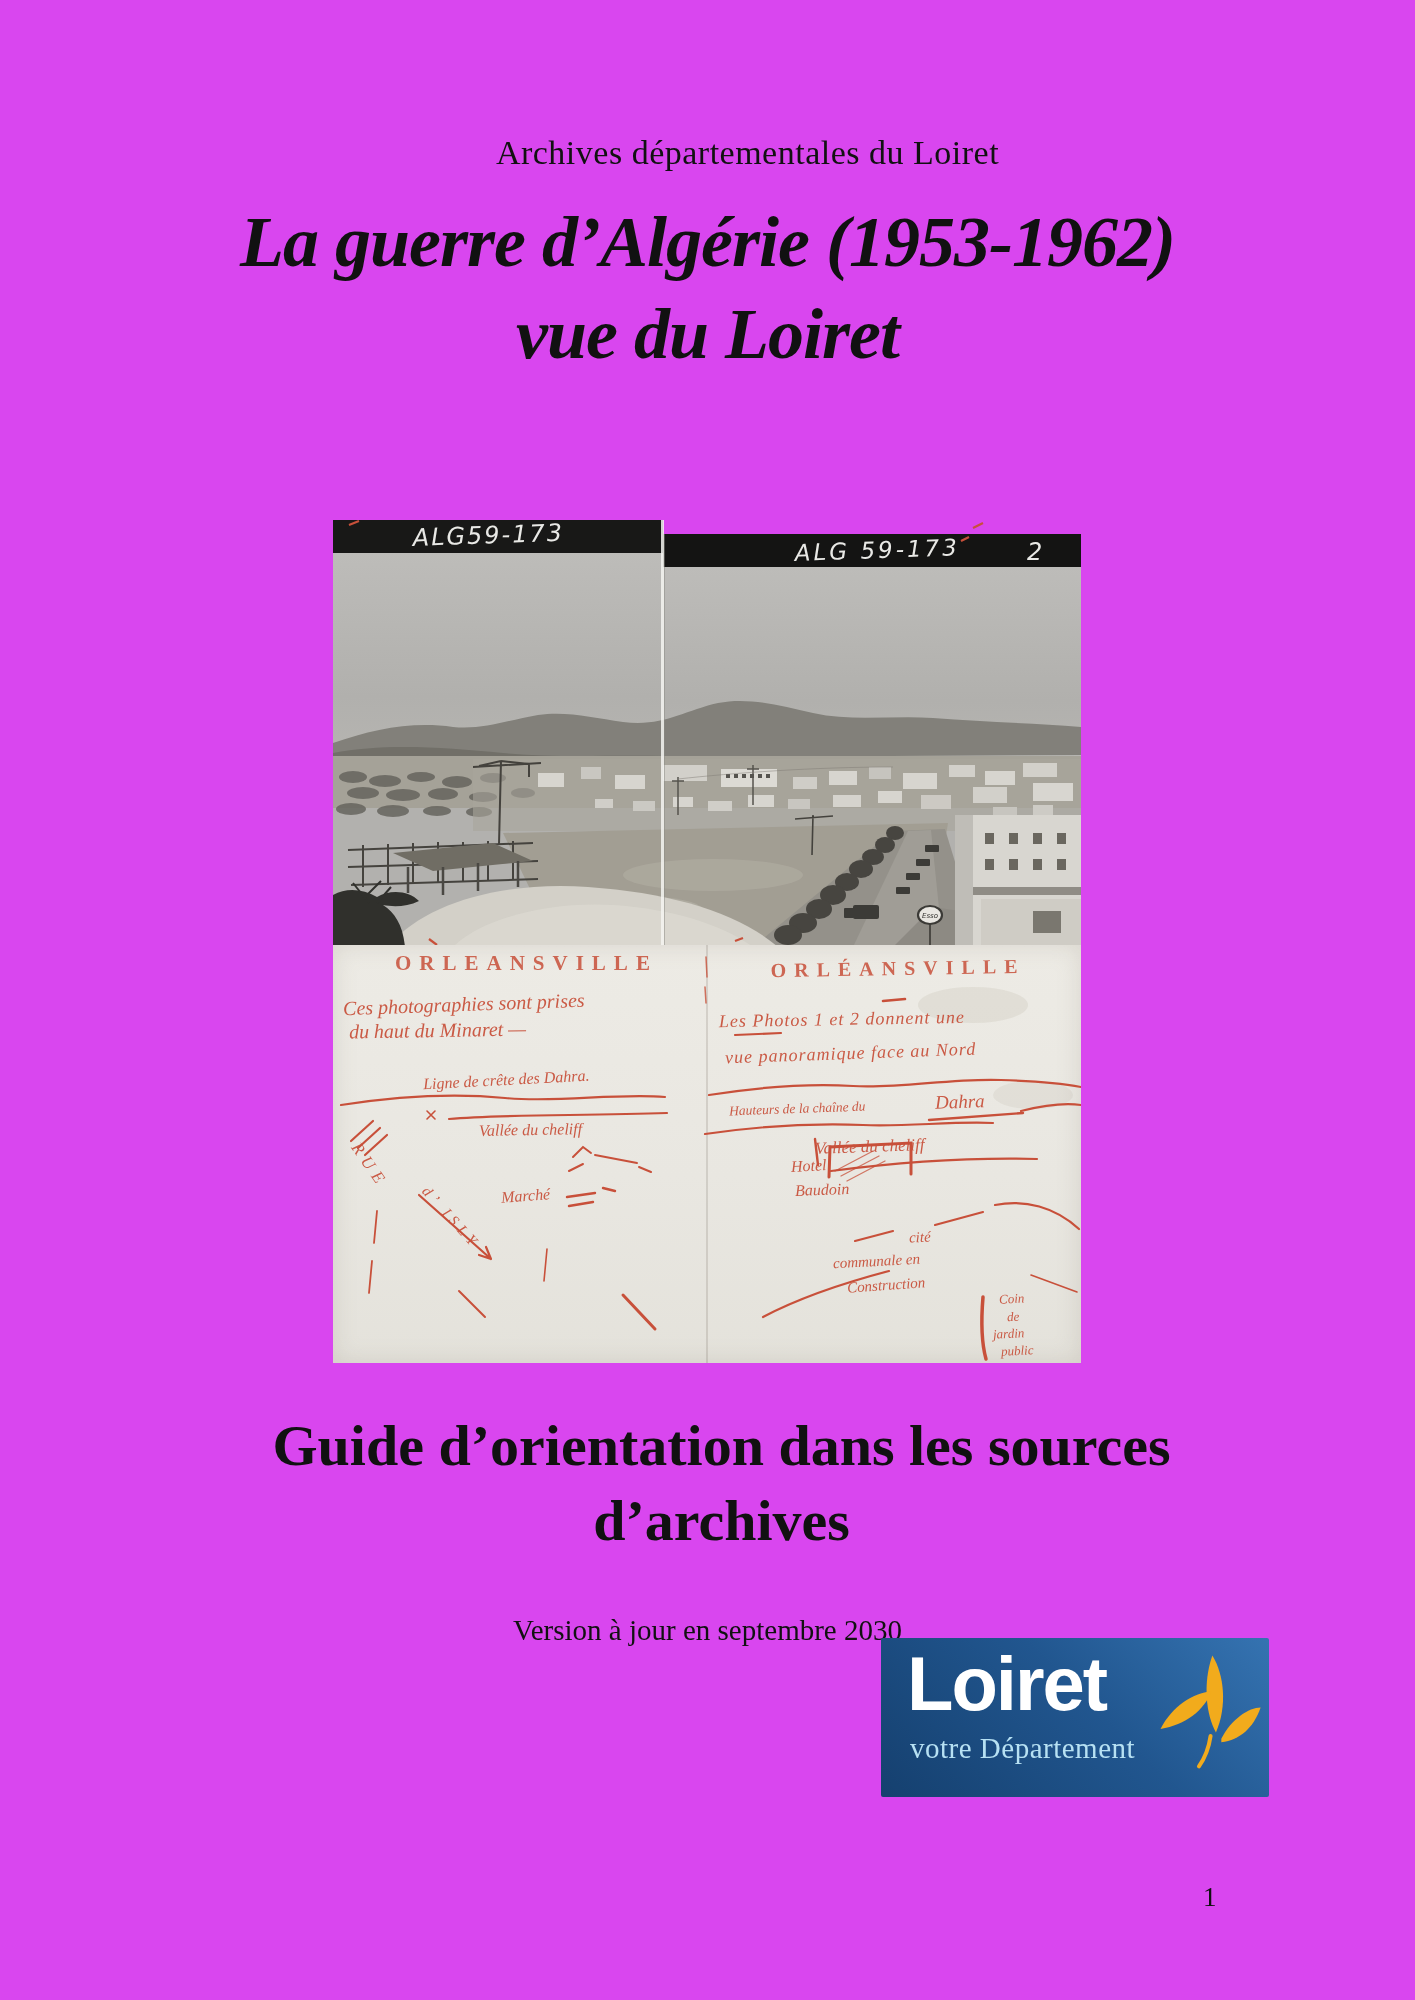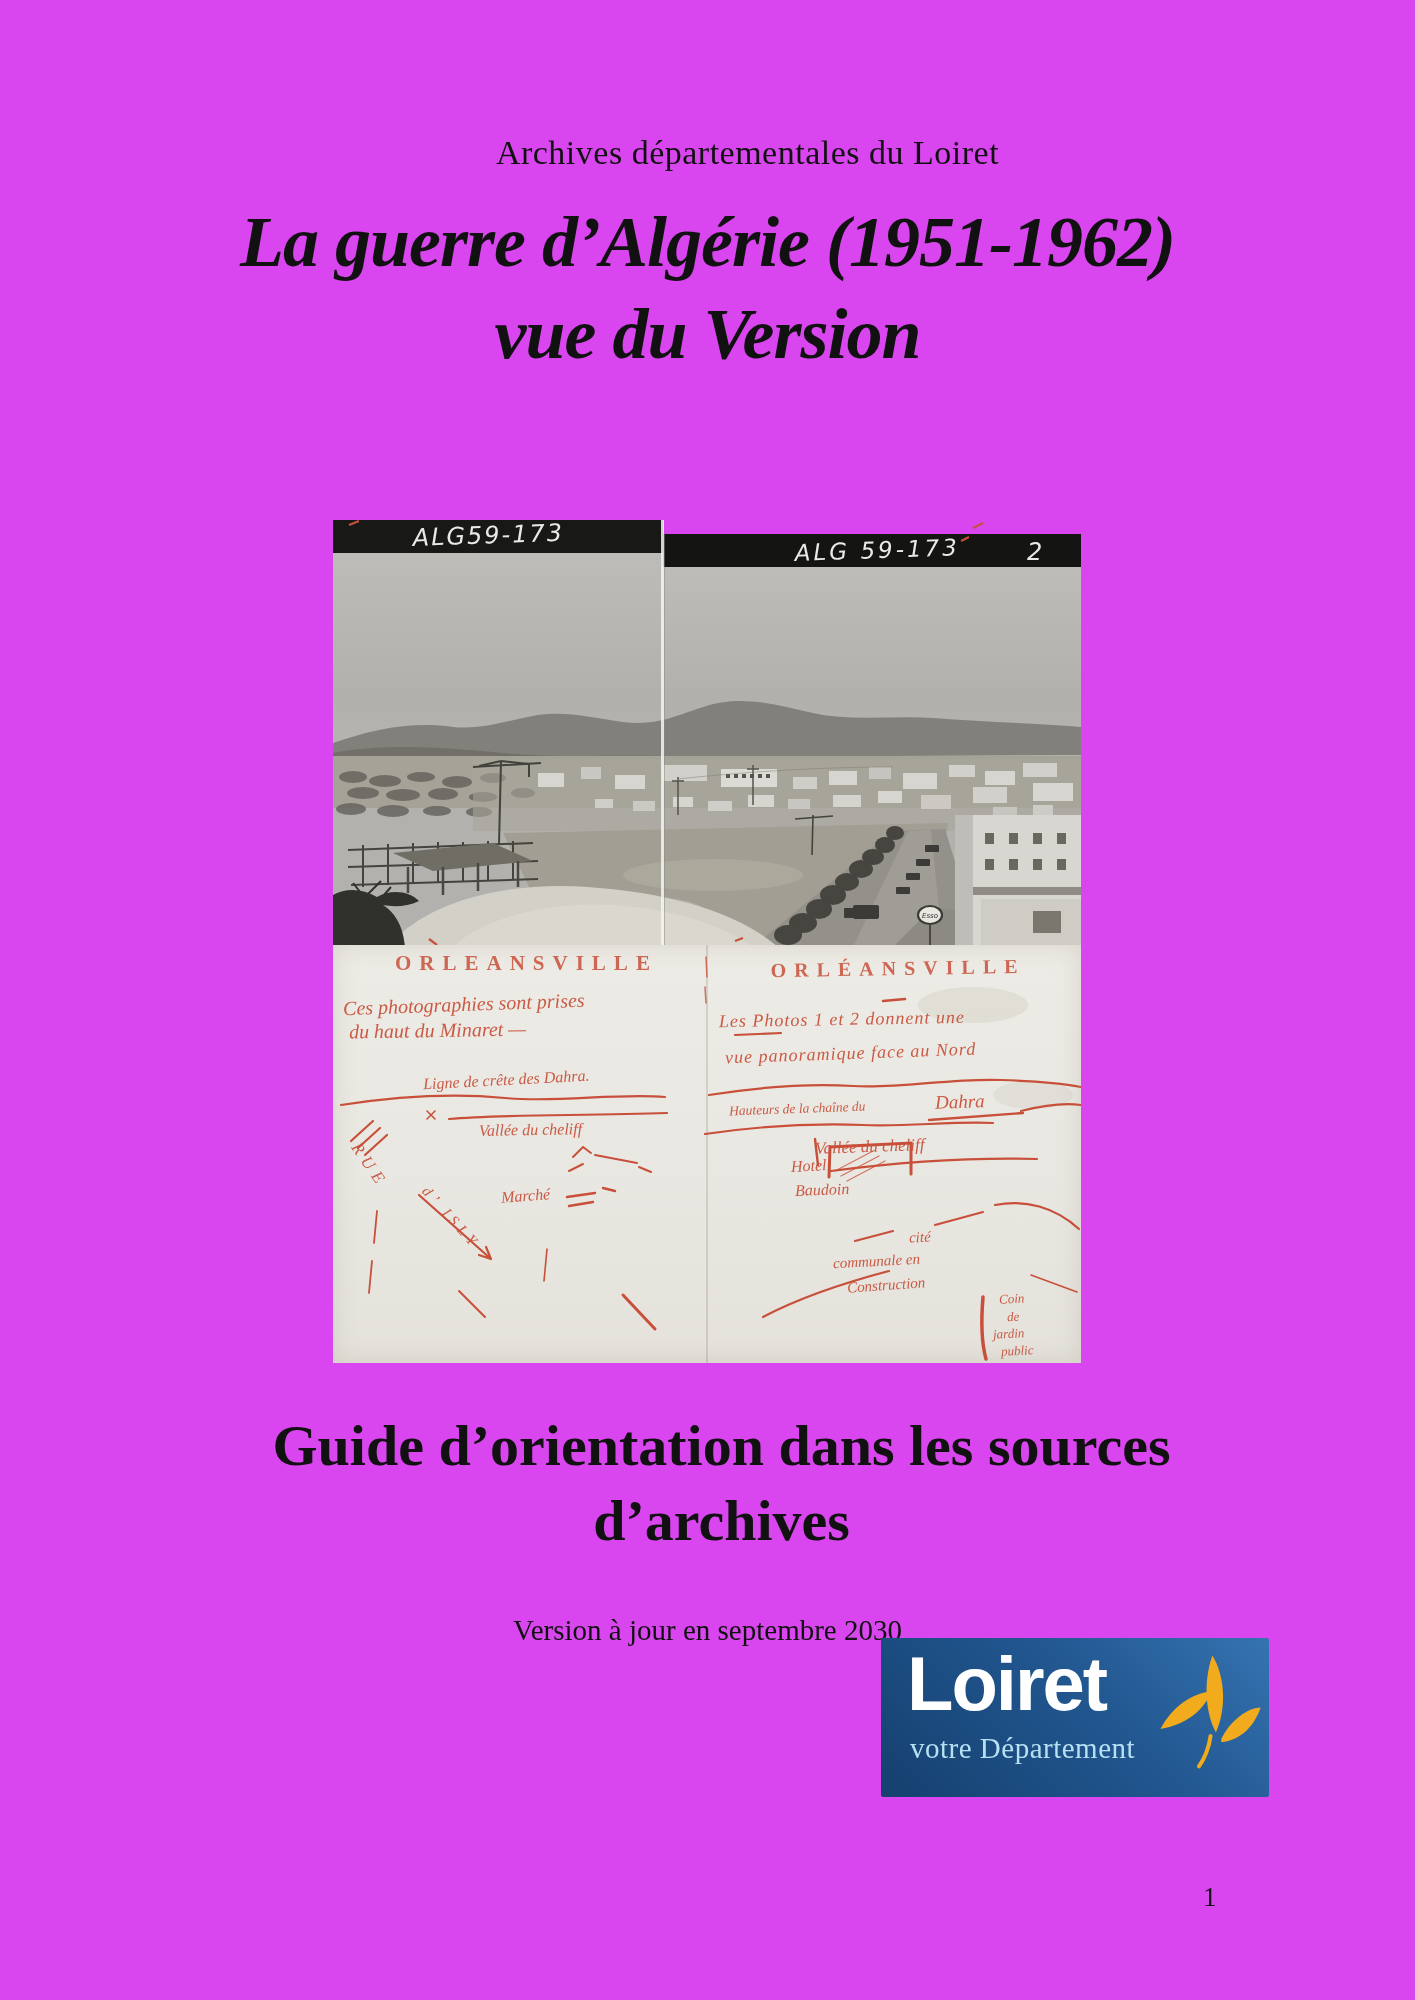--- a/index.html
+++ b/index.html
@@ -62,22 +62,22 @@
   .logo .plant{position:absolute;left:272px;top:14px;}
 </style>
 </head>
 <body>
 
 <div class="page">
 
   <div class="institution">Archives départementales du Loiret</div>
 
   <div class="main-title">
-    <div>La guerre d’Algérie (1951-1962)</div>
-    <div>vue du Version</div>
+    <div>La guerre d’Algérie (1953-1962)</div>
+    <div>vue du Loiret</div>
   </div>
 
   <div class="photo-block">
 
     <svg class="photo-svg" width="748" height="430" viewBox="0 0 748 430">
       <defs>
         <linearGradient id="sky" x1="0" y1="0" x2="0" y2="1">
           <stop offset="0" stop-color="#bdbcb9"></stop>
             <stop offset="0.7" stop-color="#b1b0ad"></stop>
             <stop offset="1" stop-color="#b6b5b1"></stop>

